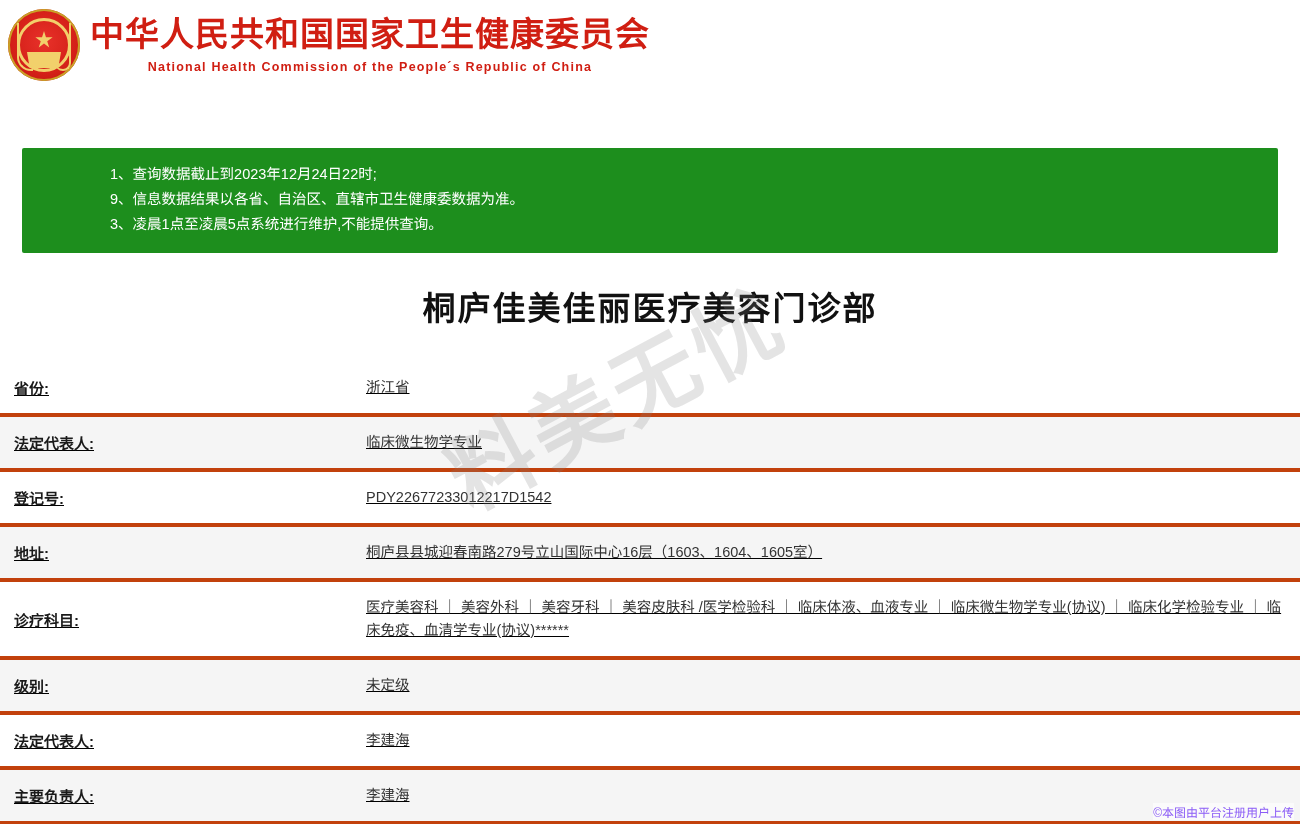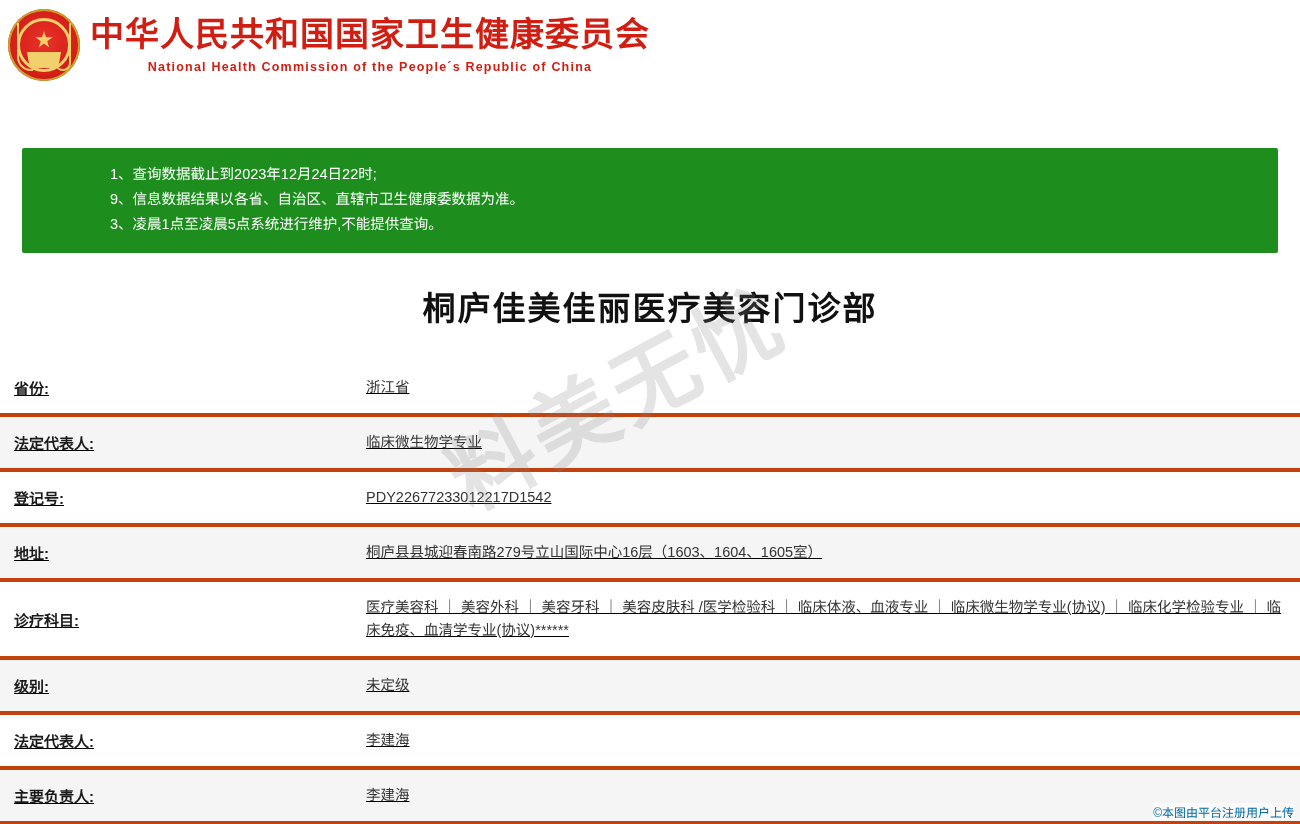--- a/index.html
+++ b/index.html
@@ -178,21 +178,21 @@
     transform: rotate(-28deg);
     pointer-events: none;
     letter-spacing: 6px;
     user-select: none;
   }
   .corner-watermark {
     position: absolute;
     right: 6px;
     bottom: 4px;
     font-size: 12px;
-    color: #0369a1;
+    color: #8b5cf6;
     background: rgba(255,255,255,0.6);
     pointer-events: none;
     white-space: nowrap;
   }
 </style>
 </head>
 <body>
 
 <div class="header-banner">
   <div class="emblem">

